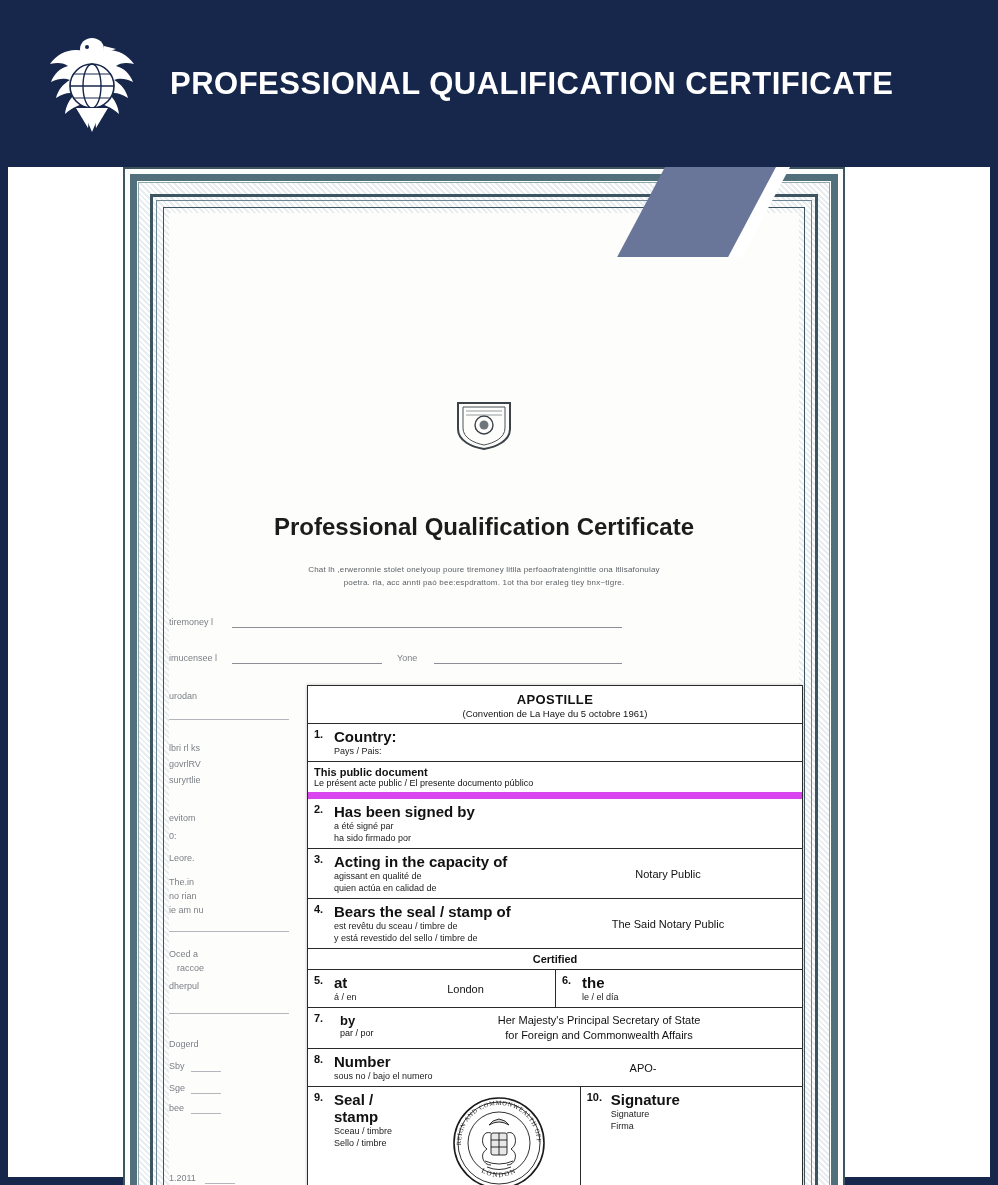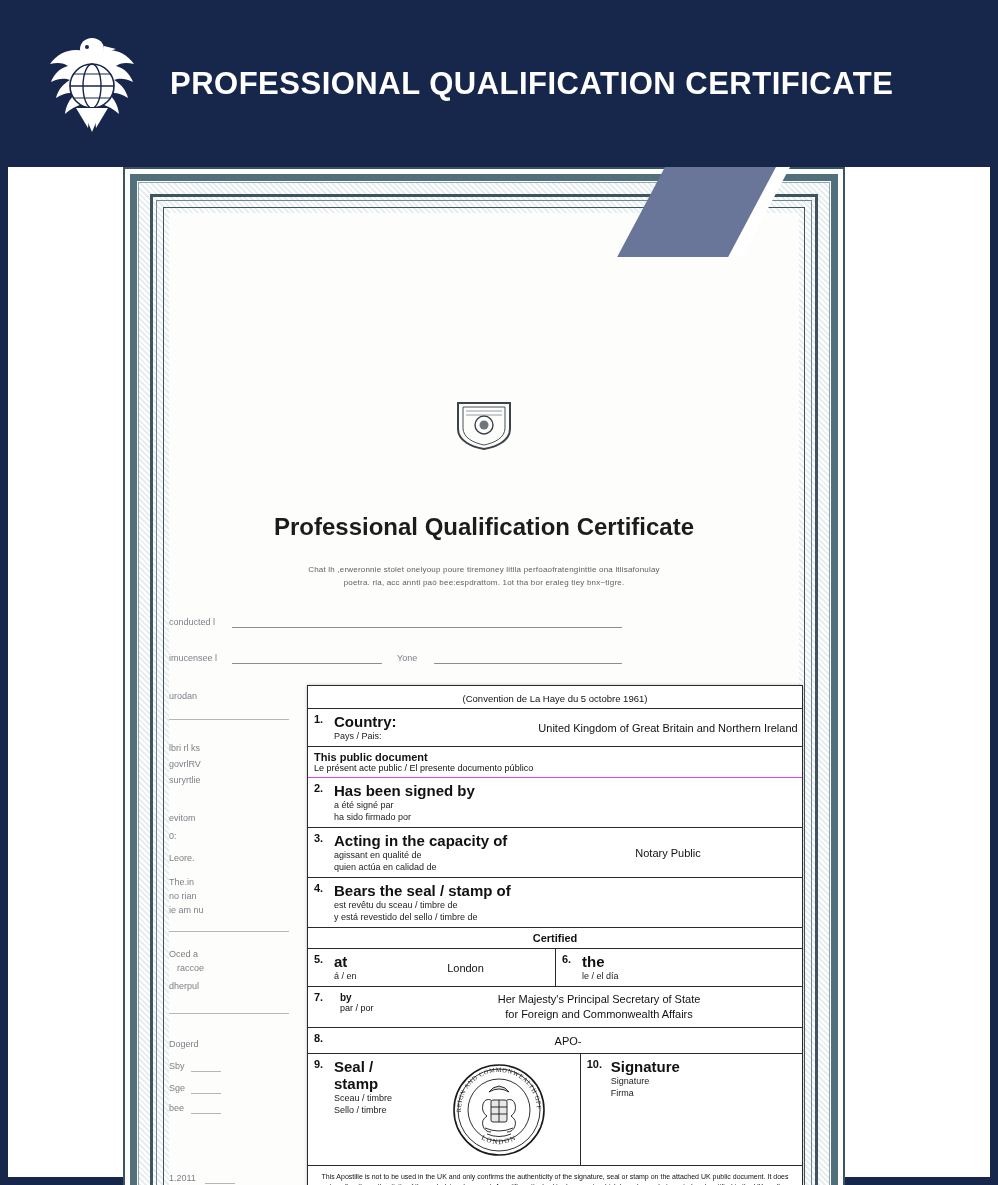--- a/index.html
+++ b/index.html
@@ -181,21 +181,21 @@
   .apo-label .bold { font-weight: bold; font-size: 15px; display: block; }
   .apo-label .sub { font-size: 9px; color: #222; display: block; line-height: 12px; }
   .apo-value {
     flex: 1 1 auto;
     padding: 6px 4px;
     font-size: 11px;
   }
   .apo-value.vc { display: flex; align-items: center; justify-content: center; }
 
   .apo-fullrow {
-    border-bottom: 1px solid #d946ef;
+    border-bottom: 7px solid #d946ef;
     padding: 4px 6px;
   }
   .apo-fullrow .bold { font-weight: bold; font-size: 11px; }
   .apo-fullrow .sub { font-size: 9px; }
 
   .apo-certified {
     border-bottom: 1px solid #2a2a2a;
     text-align: center;
     padding: 4px 0;
   }
@@ -205,21 +205,21 @@
   .apo-split { display: flex; border-bottom: 1px solid #2a2a2a; }
   .apo-split > .half { display: flex; flex: 1 1 50%; }
   .apo-split > .half.right { border-left: 1px solid #2a2a2a; }
 
   .apo-by {
     border-bottom: 1px solid #2a2a2a;
     display: flex;
     min-height: 38px;
   }
   .apo-by .lbl { width: 62px; padding: 5px 0 5px 6px; }
-  .apo-by .lbl .bold { font-weight: bold; display:block; font-size: 10px;}
+  .apo-by .lbl .bold { font-weight: bold; display:block; font-size: 13px;}
   .apo-by .lbl .sub { font-size: 9px; display:block; }
   .apo-by .val { flex: 1; text-align: center; padding: 5px 4px; line-height: 15px; }
 
   .apo-sealrow { display: flex; min-height: 112px; border-bottom: 1px solid #2a2a2a; }
   .apo-sealrow .left { flex: 1 1 55%; display: flex; position: relative; }
   .apo-sealrow .right { flex: 1 1 45%; border-left: 1px solid #2a2a2a; display: flex; }
 
   .apo-foot {
     padding: 6px 10px 8px;
     font-size: 7px;
@@ -282,21 +282,21 @@
           <circle cx="32" cy="26" r="9" fill="none" stroke="#3b4248" stroke-width="1.4"></circle>
           <circle cx="32" cy="26" r="4.5" fill="#6e767c"></circle>
           <path d="M14 12 H50 M14 16 H50" stroke="#7b838a" stroke-width="0.8"></path>
         </svg>
       </div>
 
       <div class="doc-title">Professional Qualification Certificate</div>
 
       <div class="doc-subtext">Chat lh ,erweronnie stolet onelyoup poure tiremoney litlla perfoaofratenginttie ona ltlisafonulay poetra. rla, acc annti paó bee:espdrattom. 1ot tha bor eraleg tiey bnx~tigre.</div>
 
-      <div class="line-lbl" style="left:0px; top:404px;">conducted l</div>
+      <div class="line-lbl" style="left:0px; top:404px;">tiremoney l</div>
       <div class="rule" style="left:63px; top:414px; width:390px;"></div>
 
       <div class="line-lbl" style="left:0px; top:440px;">imucensee l</div>
       <div class="rule" style="left:63px; top:450px; width:150px;"></div>
       <div class="line-lbl" style="left:228px; top:440px;">Yone</div>
       <div class="rule" style="left:265px; top:450px; width:188px;"></div>
 
       <div class="line-lbl" style="left:0px; top:478px;">urodan</div>
       <div class="rule-thin" style="left:0px; top:506px; width:120px;"></div>
 
@@ -331,30 +331,30 @@
       <div class="rule-thin" style="left:36px; top:970px; width:30px;"></div>
     </div>
   </div>
 
   <div class="diag-band"></div>
   <div class="diag-band2"></div>
 
   <div class="apostille">
 
     <div class="apo-head">
+      <div class="t1">APOSTILLE</div>
       <div class="t2">(Convention de La Haye du 5 octobre 1961)</div>
     </div>
 
     <div class="apo-row">
       <div class="apo-num">1.</div>
       <div class="apo-label">
         <span class="bold">Country:</span>
         <span class="sub">Pays / Pais:</span>
       </div>
-      <div class="apo-value vc">United Kingdom of Great Britain and Northern Ireland</div>
     </div>
 
     <div class="apo-fullrow">
       <div class="bold">This public document</div>
       <div class="sub">Le présent acte public / El presente documento público</div>
     </div>
 
     <div class="apo-row">
       <div class="apo-num">2.</div>
       <div class="apo-label">
@@ -375,20 +375,21 @@
       <div class="apo-value vc">Notary Public</div>
     </div>
 
     <div class="apo-row">
       <div class="apo-num">4.</div>
       <div class="apo-label">
         <span class="bold">Bears the seal / stamp of</span>
         <span class="sub" style="white-space: pre-line;">est revêtu du sceau / timbre de
 y está revestido del sello / timbre de</span>
       </div>
+      <div class="apo-value vc">The Said Notary Public</div>
     </div>
 
     <div class="apo-certified">
       <div class="bold">Certified</div>
     </div>
 
     <div class="apo-split">
       <div class="half left">
         <div class="apo-num">5.</div>
         <div class="apo-label" style="width:42px;">
@@ -414,20 +415,24 @@
         <span class="sub">par / por</span>
       </div>
       <div class="val">
         <div>Her Majesty's Principal Secretary of State</div>
         <div>for Foreign and Commonwealth Affairs</div>
       </div>
     </div>
 
     <div class="apo-row">
       <div class="apo-num">8.</div>
+      <div class="apo-label" style="width:150px;">
+        <span class="bold">Number</span>
+        <span class="sub">sous no / bajo el numero</span>
+      </div>
       <div class="apo-value vc">APO-</div>
     </div>
 
     <div class="apo-sealrow">
       <div class="left">
         <div class="apo-num">9.</div>
         <div class="apo-label" style="width:84px;">
           <span class="bold">Seal / stamp</span>
           <span class="sub" style="white-space: pre-line;">Sceau / timbre
 Sello / timbre</span>

